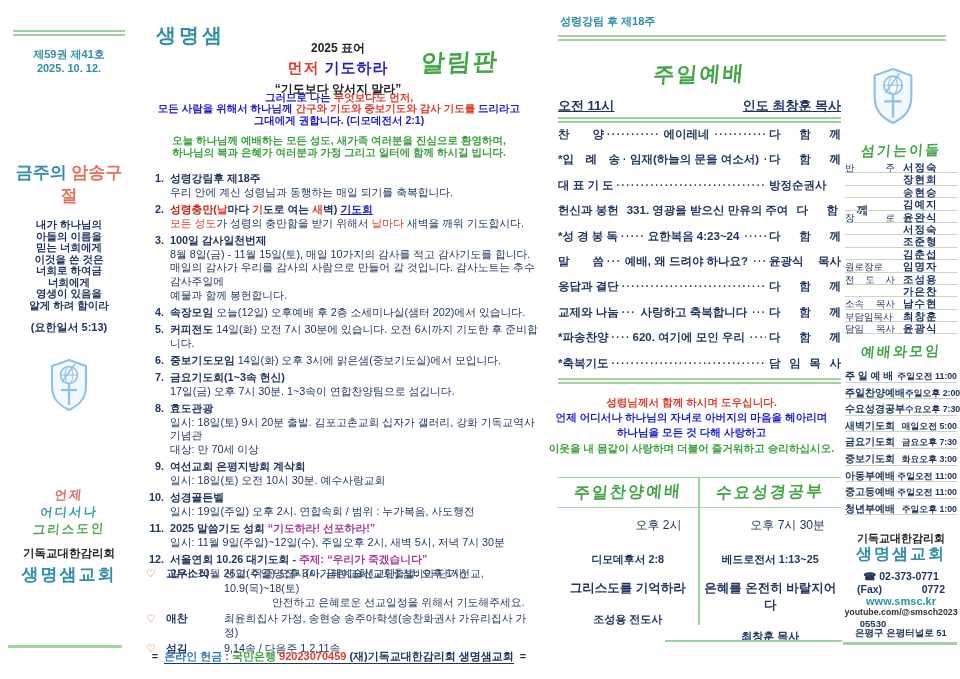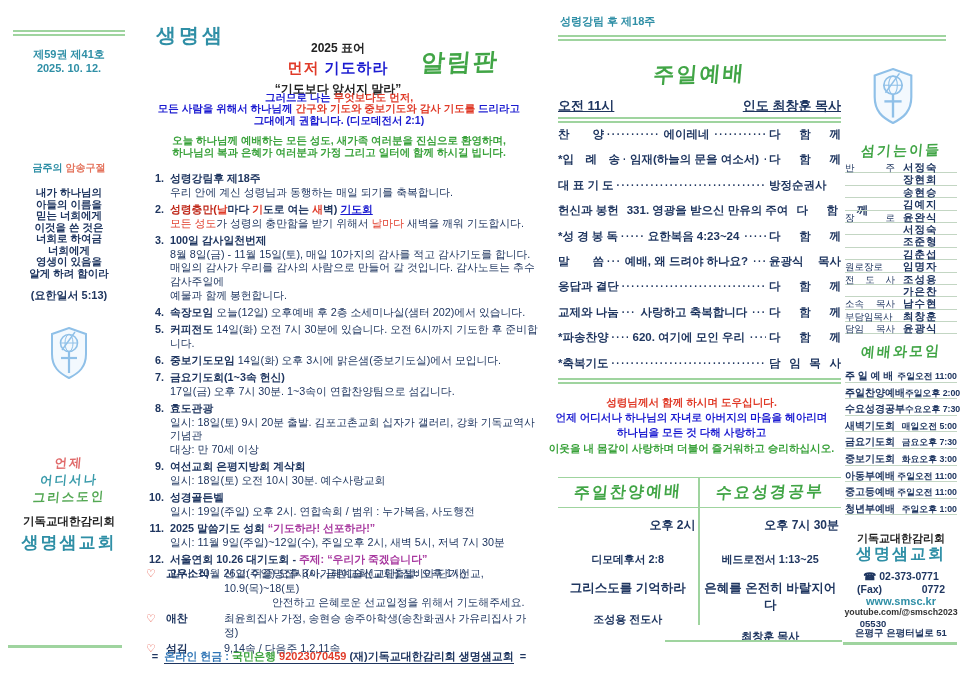--- a/index.html
+++ b/index.html
@@ -15,21 +15,21 @@
   .tl{color:var(--teal);}
   .seg-r{color:var(--red);} .seg-c{color:var(--crimson);margin-top:40px;} .seg-b{color:var(--blue);}
   .seg-bu{color:var(--blue);text-decoration:underline;} .seg-m{color:var(--mag);} .seg-g{color:var(--green);}
   .hand{color:var(--hand);font-weight:bold;transform:skewX(-6deg) rotate(-1deg);letter-spacing:2px;}
   .dbl{border-top:2px solid var(--lg);border-bottom:2px solid var(--lg);height:6px;}
   .bar{background:var(--lg);height:3px;}
 
   
   #l-side{left:8px;top:30px;width:122px;text-align:center;}
   .vol{font-size:11px;line-height:14px;color:var(--teal);font-weight:bold;}
-  #mem-head{margin-top:86px;font-size:10px;font-weight:bold;}
+  #mem-head{margin-top:86px;font-size:17px;font-weight:bold;}
   #mem-head .or{color:#e4735c;}
   #memory-lines{margin-top:12px;font-size:10.5px;font-weight:bold;line-height:11.5px;}
   #mem-ref{margin-top:9px;font-size:11px;font-weight:bold;}
   #l-logo{margin-top:24px;}
   #hand-lines{margin-top:72px;font-size:12.5px;line-height:17px;font-weight:bold;}
   .hp{color:#e06a6a;} .ht{color:#3a9bab;} .hg{color:#54a854;}
   #l-org{margin-top:8px;font-size:11.5px;font-weight:bold;color:#222;}
   #l-church{font-size:17px;font-weight:bold;color:var(--teal);letter-spacing:2px;margin-top:2px;}
 
   
@@ -71,21 +71,21 @@
   .w-leader{flex:1;overflow:hidden;margin:0 3px;color:var(--navy);font-weight:bold;}
   .w-leader::before{content:"································································";letter-spacing:1.5px;font-size:10px;}
   .w-content{flex:none;padding:0 2px;}
   .w-by{flex:none;width:72px;text-align:justify;text-align-last:justify;}
   #svc-line2{left:18px;top:378px;width:283px;}
   #blessing{left:0;top:395px;width:303px;text-align:center;font-size:10.6px;font-weight:bold;line-height:15.2px;}
   #two-col{left:18px;top:477px;width:283px;height:148px;border-top:1.5px solid var(--lg);display:flex;}
   .tc-cell{width:50%;text-align:center;}
   .tc-cell.lft{border-right:2px solid var(--lg);}
   .tc-head{height:30px;border-bottom:1.5px solid var(--lg);display:flex;align-items:center;justify-content:center;font-size:16px;}
-  .tc-time{text-align:right;padding-right:2px;font-size:12px;font-weight:bold;margin-top:9px;}
+  .tc-time{text-align:right;padding-right:16px;font-size:12px;font-weight:normal;margin-top:9px;}
   .tc-scrip{font-size:10.8px;font-weight:bold;margin-top:19px;}
   .tc-sermon{font-size:12.5px;font-weight:bold;margin-top:13px;}
   .tc-preach{font-size:11px;font-weight:bold;margin-top:15px;}
   #r-botline{left:125px;top:640px;width:177px;height:2px;background:var(--lg);}
 
   
   #r-side{left:303px;top:0;width:116px;text-align:center;}
   #r-logo{position:absolute;left:30px;top:68px;}
   #srv-title{position:absolute;left:0;top:142px;width:116px;font-size:14px;}
   #servants{position:absolute;left:2px;top:161px;width:112px;}

